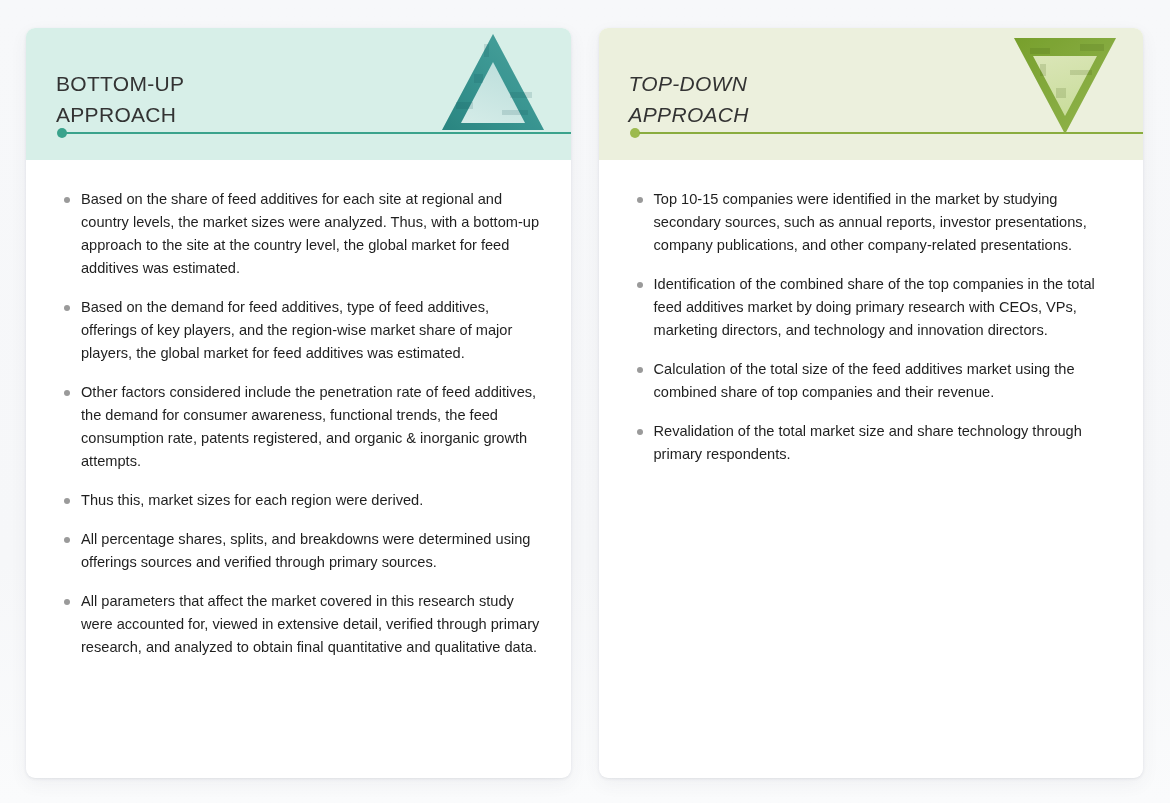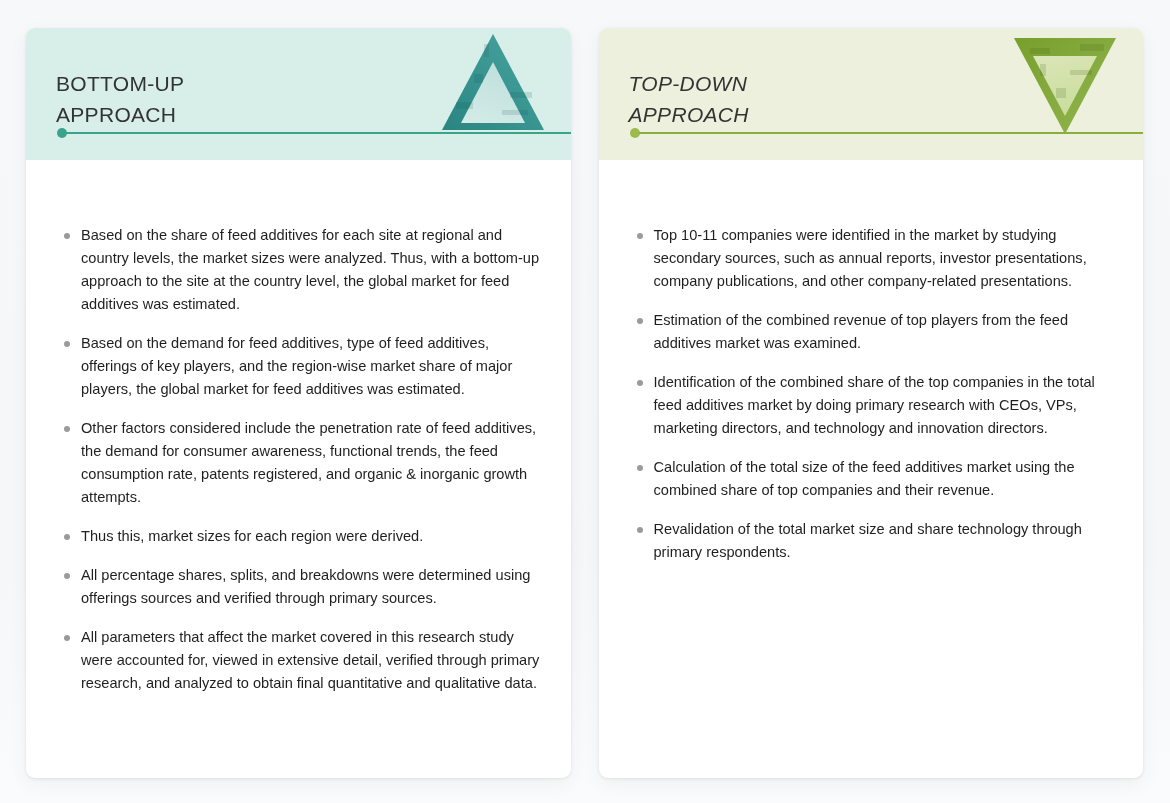--- a/index.html
+++ b/index.html
@@ -95,21 +95,20 @@
     bottom: 22px;
     width: 106px;
     height: 108px;
   }
   .tri-wrap svg { display: block; width: 100%; height: 100%; }
 
   
   .body {
     flex: 1 1 auto;
     padding: 28px 22px 20px 30px;
-    margin-top: 36px;
   }
   ul.points { list-style: none; }
   ul.points li {
     position: relative;
     padding-left: 25px;
     margin-bottom: 16px;
     font-size: 14.6px;
     line-height: 23px;
     color: #1f1f1f;
   }
@@ -214,22 +213,21 @@
             <rect x="44" y="58" width="10" height="10"></rect>
             <rect x="58" y="40" width="22" height="5"></rect>
             <rect x="28" y="34" width="6" height="12"></rect>
           </g>
         </svg>
       </div>
     </header>
 
     <div class="body">
       <ul class="points">
-        <li>Top 10-11 companies were identified in the market by studying secondary sources, such as annual reports, investor presentations, company publications, and other company-related presentations.</li>
-        <li>Estimation of the combined revenue of top players from the feed additives market was examined.</li>
+        <li>Top 10-15 companies were identified in the market by studying secondary sources, such as annual reports, investor presentations, company publications, and other company-related presentations.</li>
         <li>Identification of the combined share of the top companies in the total feed additives market by doing primary research with CEOs, VPs, marketing directors, and technology and innovation directors.</li>
         <li>Calculation of the total size of the feed additives market using the combined share of top companies and their revenue.</li>
         <li>Revalidation of the total market size and share technology through primary respondents.</li>
       </ul>
     </div>
   </section>
 
 </div>
 
 </body></html>

